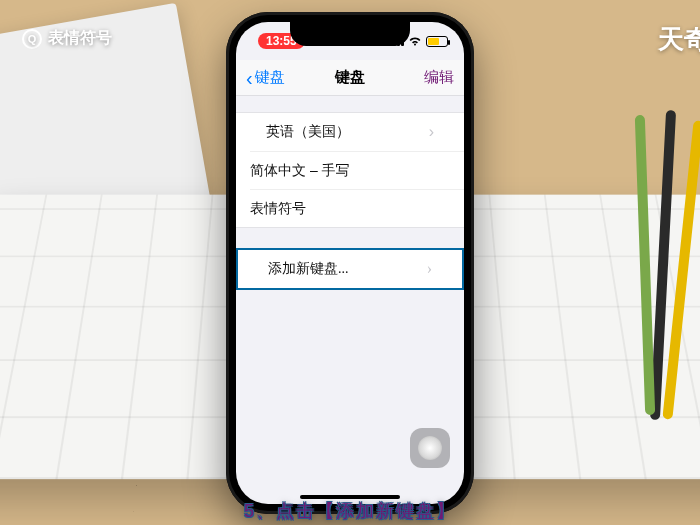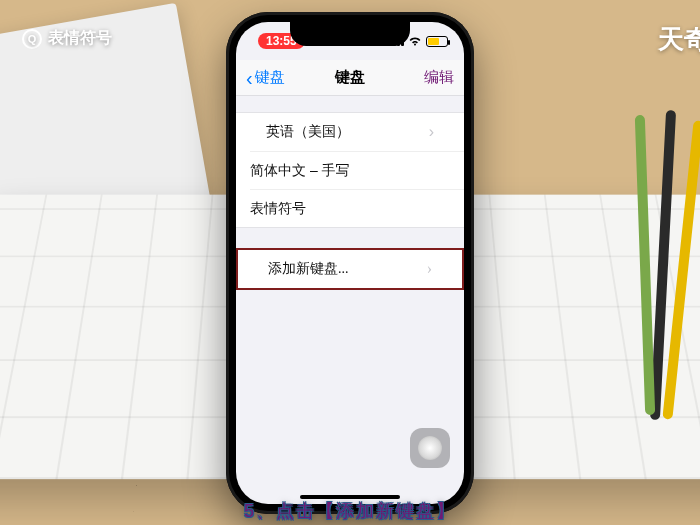--- a/index.html
+++ b/index.html
@@ -70,21 +70,21 @@
   .title { position:absolute; left:50%; transform:translateX(-50%); font-weight:600; font-size:15px;}
   .edit { color:#701a75; }
   .content { padding-top:16px; }
   .group { background:#fff; border-top:1px solid #e2e2e6; border-bottom:1px solid #e2e2e6; margin-bottom:20px;}
   .row {
     height:38px; display:flex; align-items:center; justify-content:space-between;
     padding:0 30px; font-size:14px; color:#111;
   }
   .row + .row { border-top:1px solid #eee; margin-left:14px; padding-left:0;}
   .row .disc { color:#c7c7cc; font-size:16px;}
-  .highlight { border:2px solid #7f1d1d;font-family:Liberation Serif, serif; }
+  .highlight { border:2px solid #0369a1;font-family:Liberation Serif, serif; }
   .assistive {
     position:absolute; right:14px; bottom:36px; width:40px; height:40px;
     background:rgba(60,60,60,.35); border-radius:12px;
     display:flex;align-items:center;justify-content:center;
   }
   .assistive .dot{width:24px;height:24px;border-radius:50%;background:radial-gradient(circle,#fff 0%,#d8d8d8 60%,#999 100%);}
   .home-ind{position:absolute;bottom:5px;left:50%;transform:translateX(-50%);width:100px;height:4px;background:#000;border-radius:3px;}
 </style>
 </head>
 <body>

